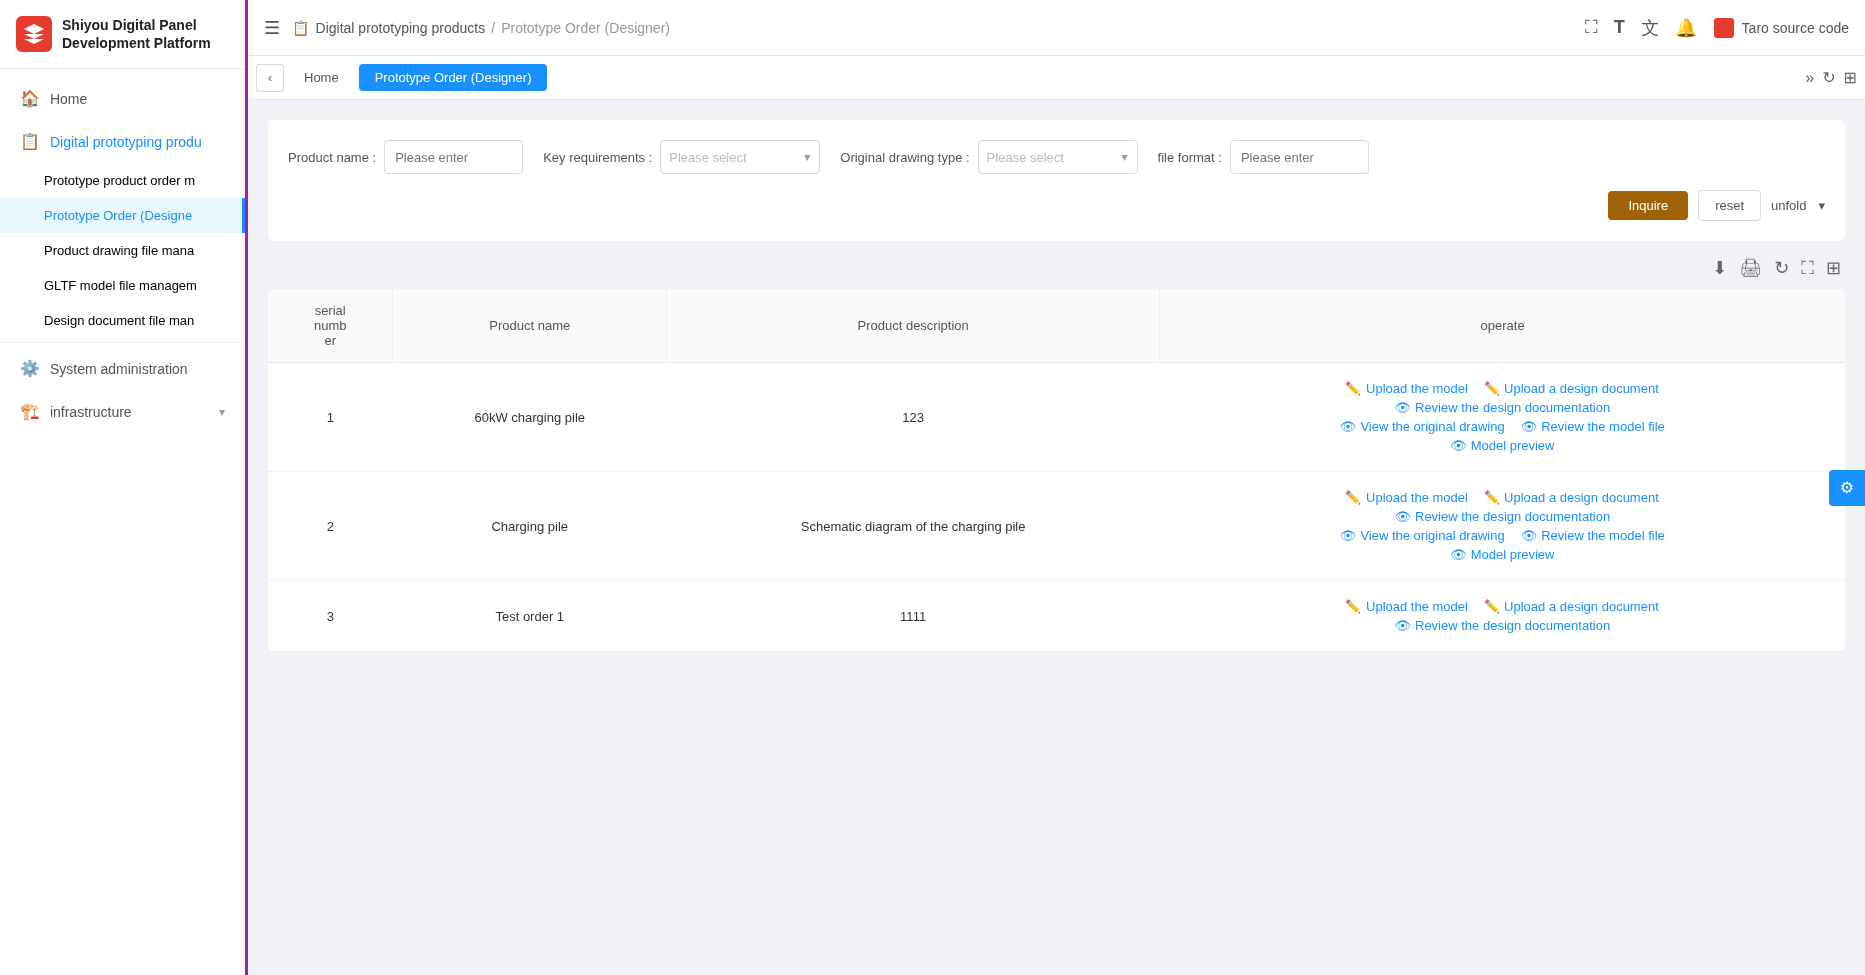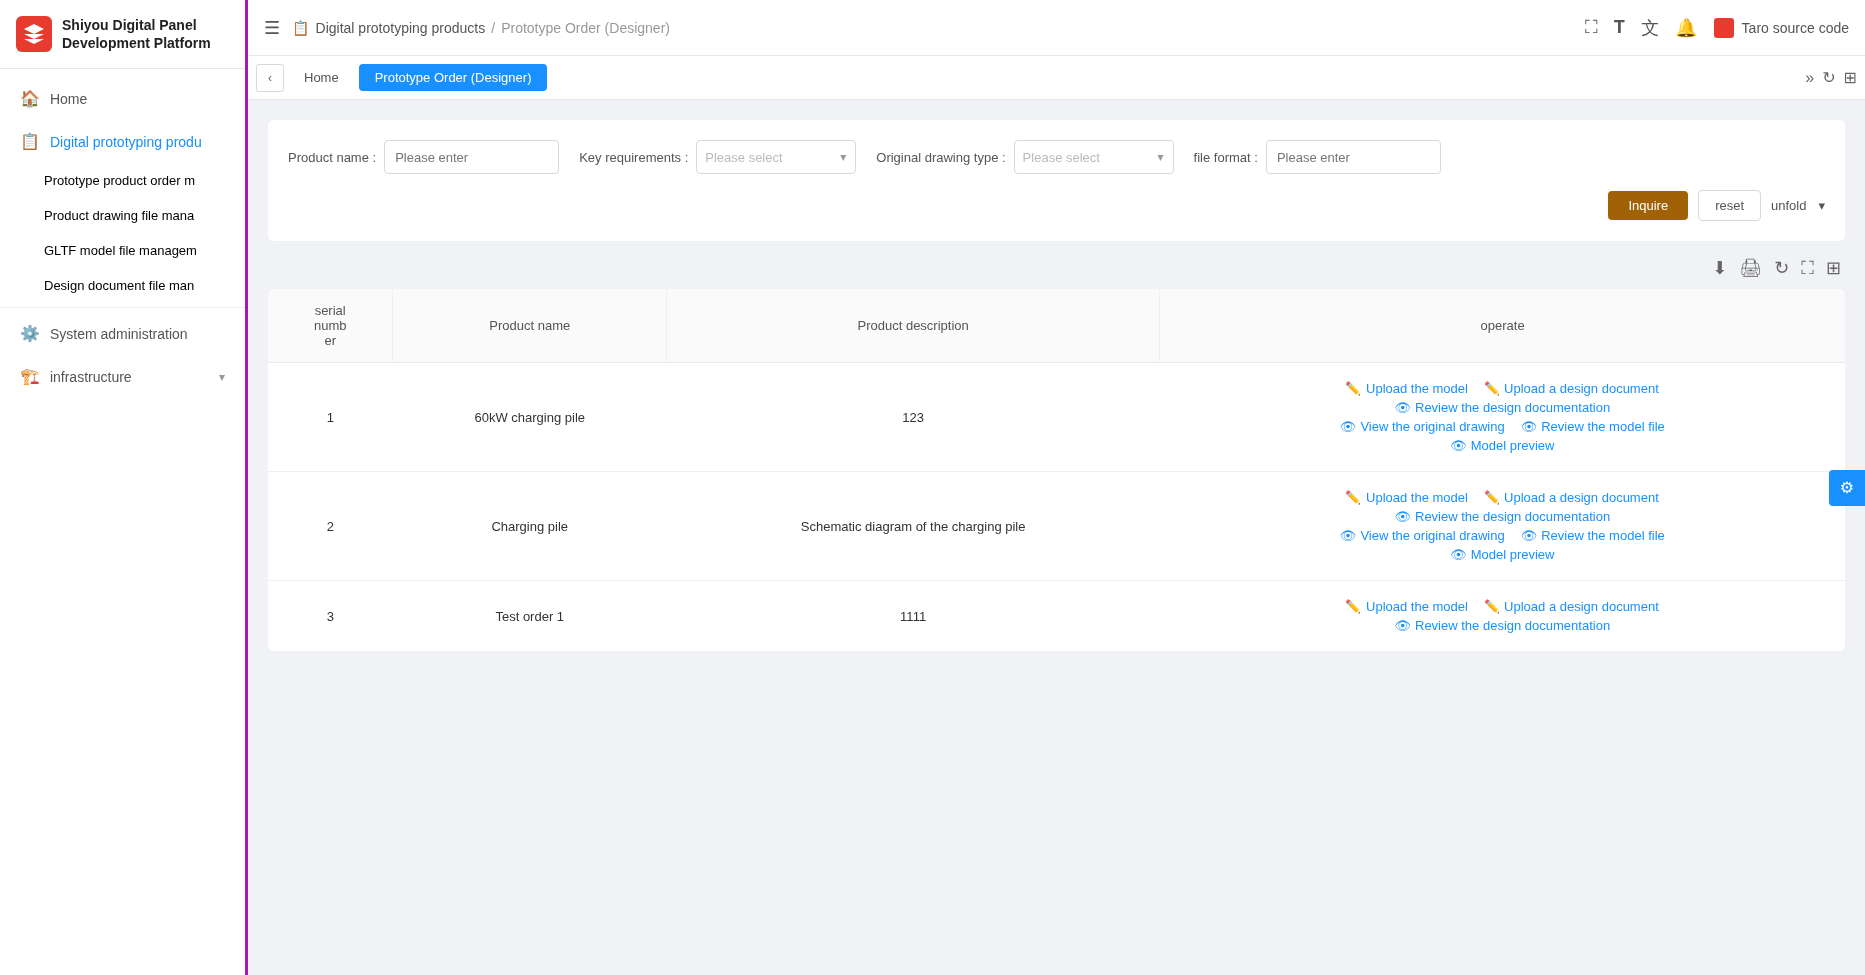--- a/index.html
+++ b/index.html
@@ -44,21 +44,21 @@
     .tab-action-icon { font-size: 16px; cursor: pointer; color: #666; }
 
     
     .content { flex: 1; overflow-y: auto; padding: 20px; }
 
     
     .search-panel { background: #fff; border-radius: 6px; padding: 20px; margin-bottom: 16px; }
     .search-row { display: flex; align-items: center; gap: 20px; flex-wrap: wrap; }
     .search-field { display: flex; align-items: center; gap: 8px; }
     .search-label { color: #555; font-size: 13px; white-space: nowrap; text-align: right; }
-    .search-input { height: 34px; border: 1px solid #d9d9d9; border-radius: 4px; padding: 0 10px; font-size: 13px; color: #333; outline: none; width: 175px; }
+    .search-input { height: 34px; border: 1px solid #d9d9d9; border-radius: 4px; padding: 0 10px; font-size: 13px; color: #333; outline: none; width: 139px; }
     .btn-inquire { background: #a16207; color: white; border: none; border-radius: 4px; padding: 7px 20px; font-size: 13px; cursor: pointer; }
     .btn-reset { background: white; color: #555; border: 1px solid #d9d9d9; border-radius: 4px; padding: 7px 16px; font-size: 13px; cursor: pointer; }
     .btn-unfold { background: white; color: #555; border: none; font-size: 13px; cursor: pointer; display: flex; align-items: center; gap: 12px; }
 
     
     .table-toolbar { display: flex; align-items: center; justify-content: flex-end; gap: 12px; margin-bottom: 10px; padding: 0 4px; }
     .toolbar-icon { font-size: 18px; cursor: pointer; color: #666; }
 
     
     .table-wrap { background: #fff; border-radius: 6px; overflow: hidden; }
@@ -96,20 +96,23 @@
     <div class="nav-item">
       <span class="nav-icon">🏠</span>
       <span>Home</span>
     </div>
     <div class="nav-item active">
       <span class="nav-icon">📋</span>
       <span>Digital prototyping produ</span>
     </div>
     <div class="nav-sub-item">
       <span>Prototype product order m</span>
+    </div>
+    <div class="nav-sub-item active">
+      <span>Prototype Order (Designe</span>
     </div>
     <div class="nav-sub-item">
       <span>Product drawing file mana</span>
     </div>
     <div class="nav-sub-item">
       <span>GLTF model file managem</span>
     </div>
     <div class="nav-sub-item">
       <span>Design document file man</span>
     </div>

